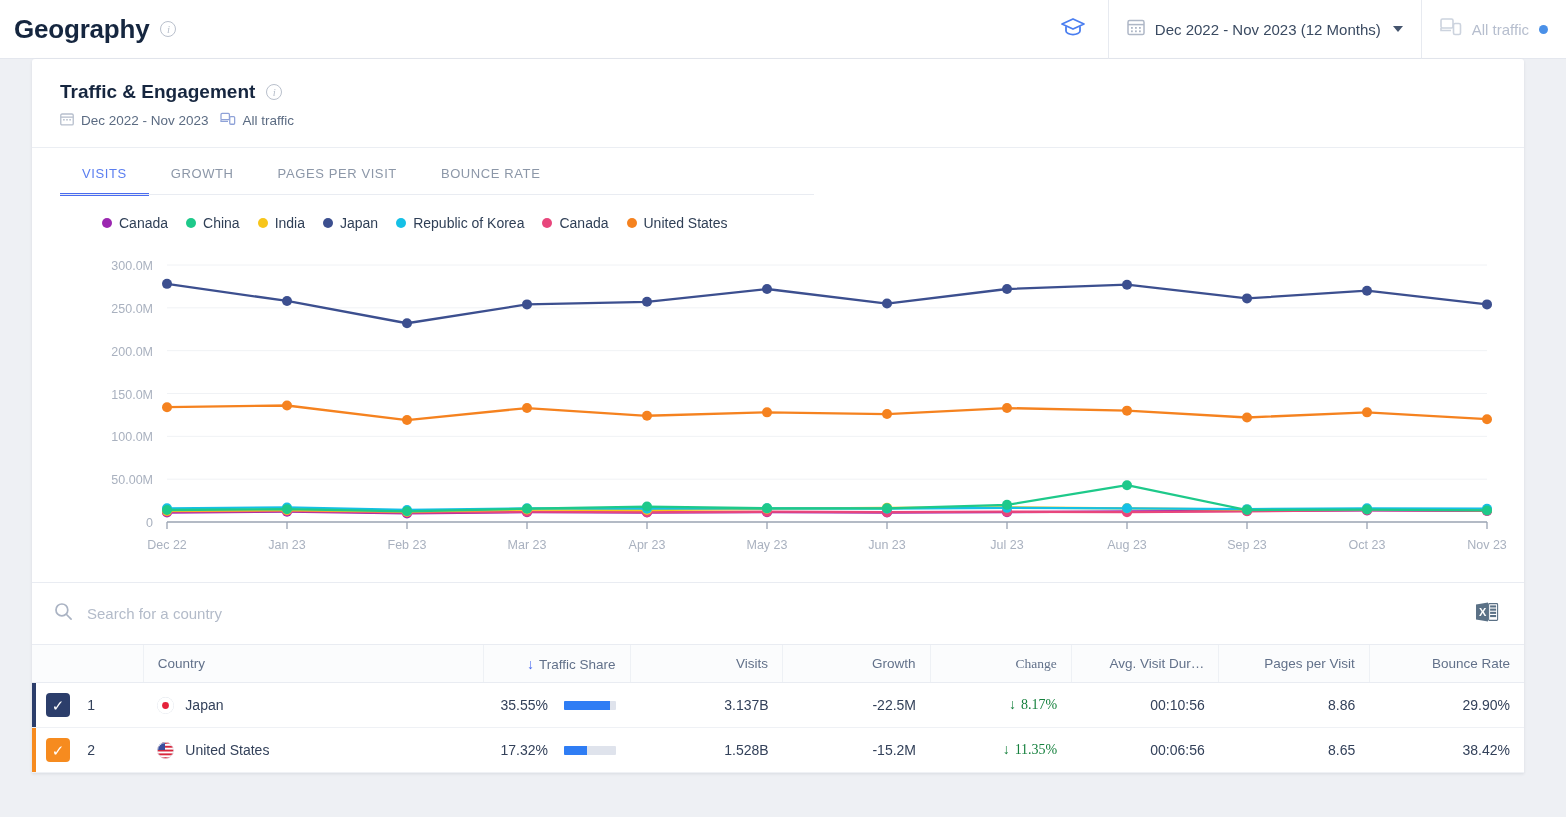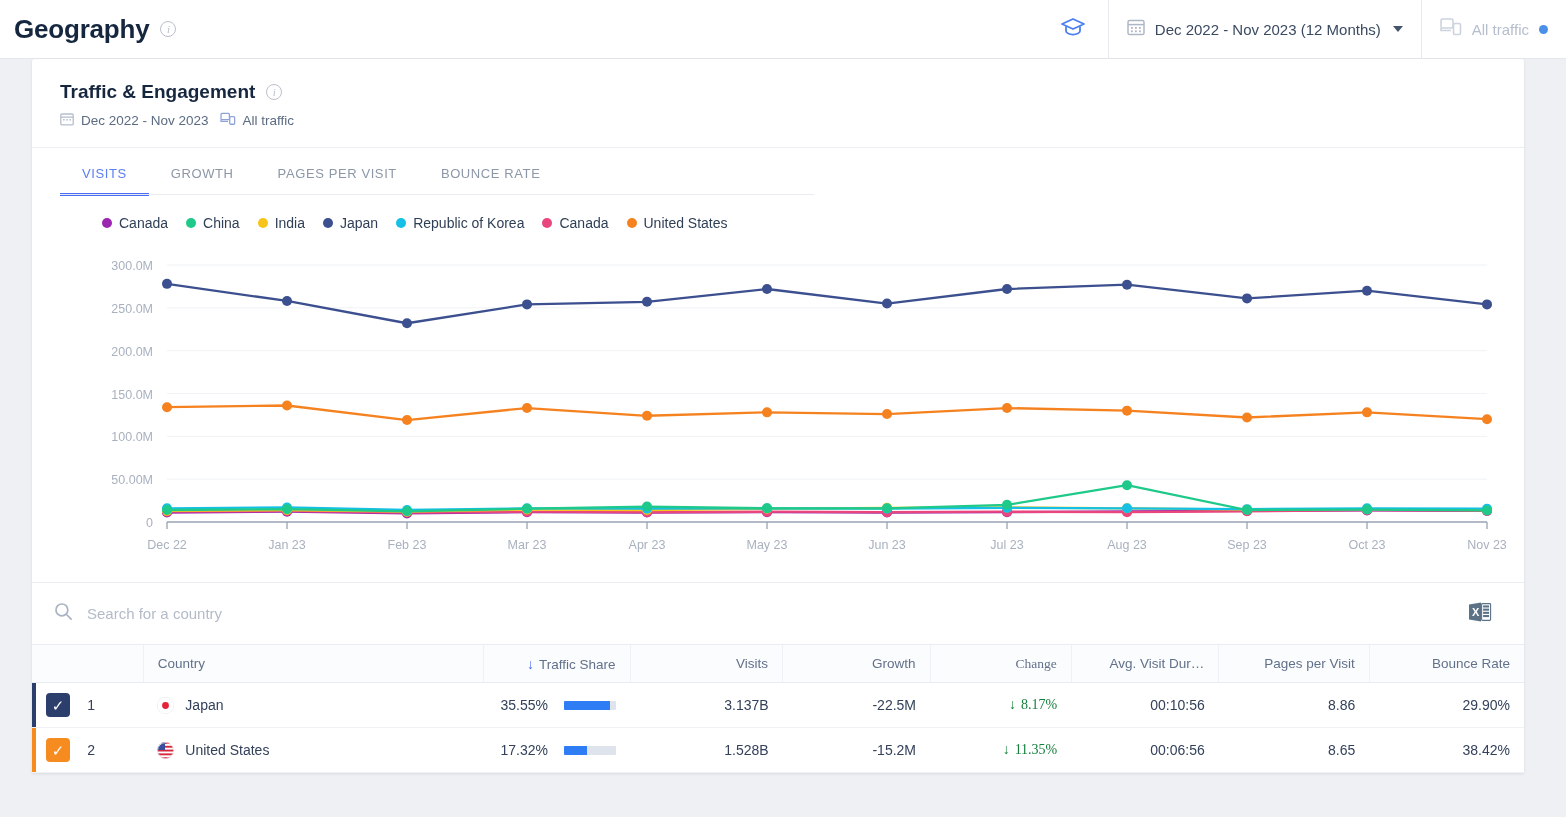--- a/index.html
+++ b/index.html
@@ -83,21 +83,21 @@
   .legend-dot { width: 10px; height: 10px; border-radius: 50%; flex: none; }
   .legend-label { font-size: 14px; color: #2f3f56; }
 
   
   .chart-wrap { position: relative; height: 345px; margin-top: 6px; }
   .chart-svg { position: absolute; top: 0; left: 0; }
 
   
   .search-bar {
     display: flex; align-items: center; height: 62px;
-    border-top: 1px solid #e9ecf2; padding: 0 31px 0 22px;
+    border-top: 1px solid #e9ecf2; padding: 0 24px 0 22px;
   }
   .search-input {
     border: none; outline: none; font-size: 15px; color: #4b5a70;
     background: transparent; margin-left: 14px; width: 420px;
     font-family: "Liberation Sans", sans-serif;
   }
   .search-input::placeholder { color: #b3bbc9; }
   .excel-btn { margin-left: auto; cursor: pointer; }
 
   

